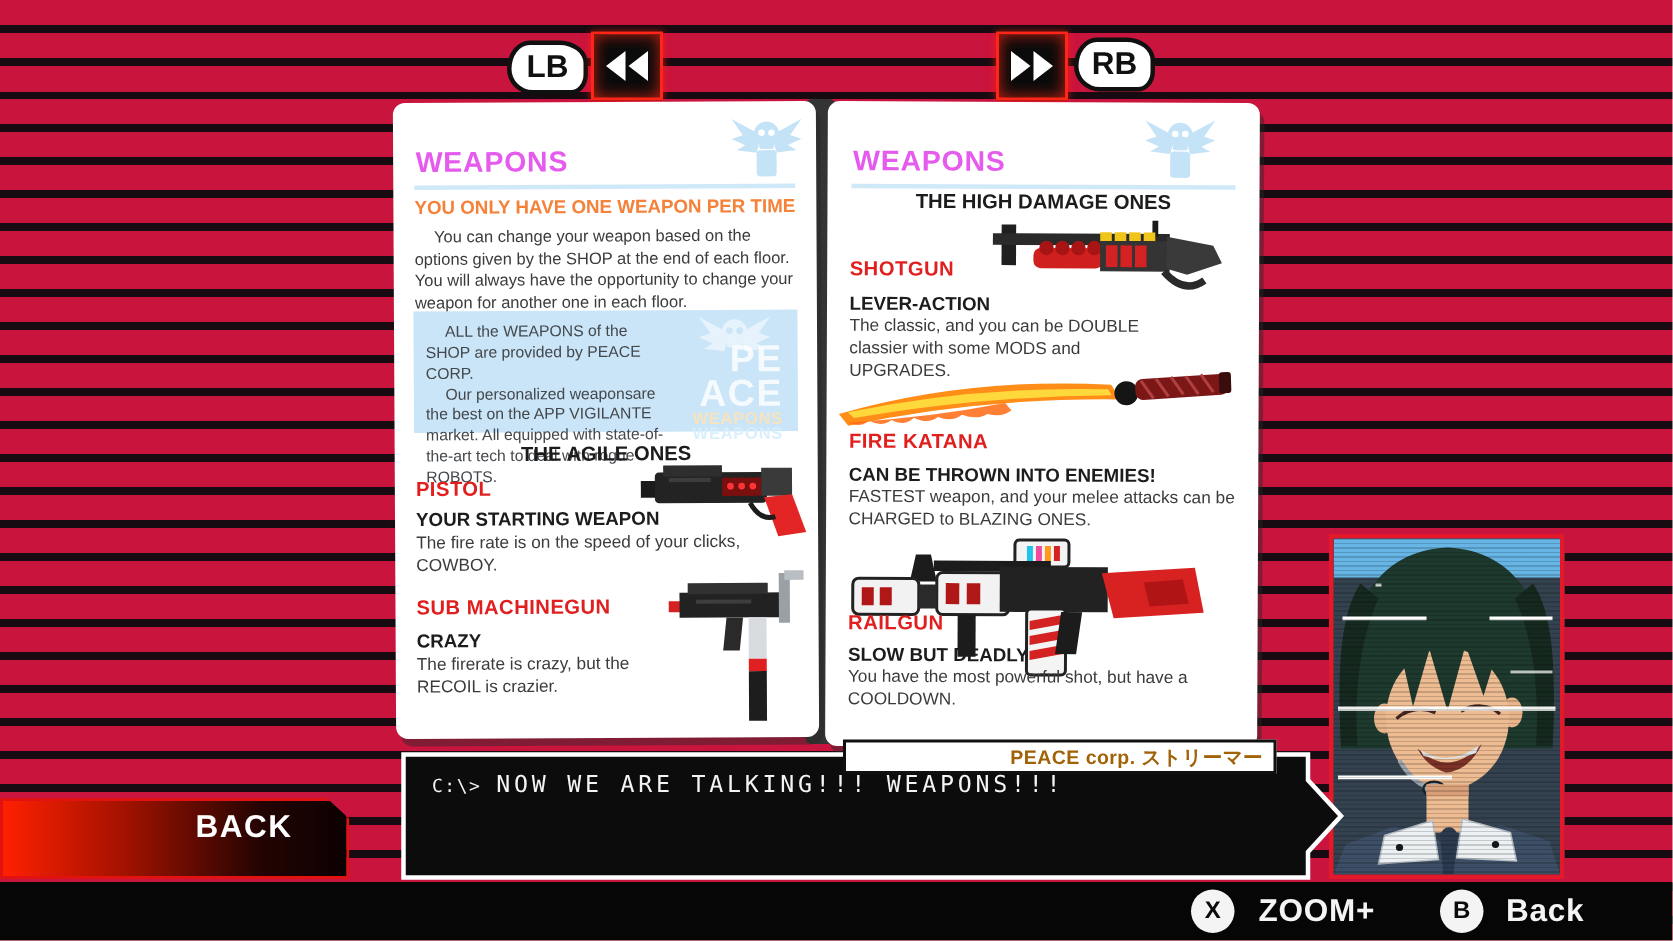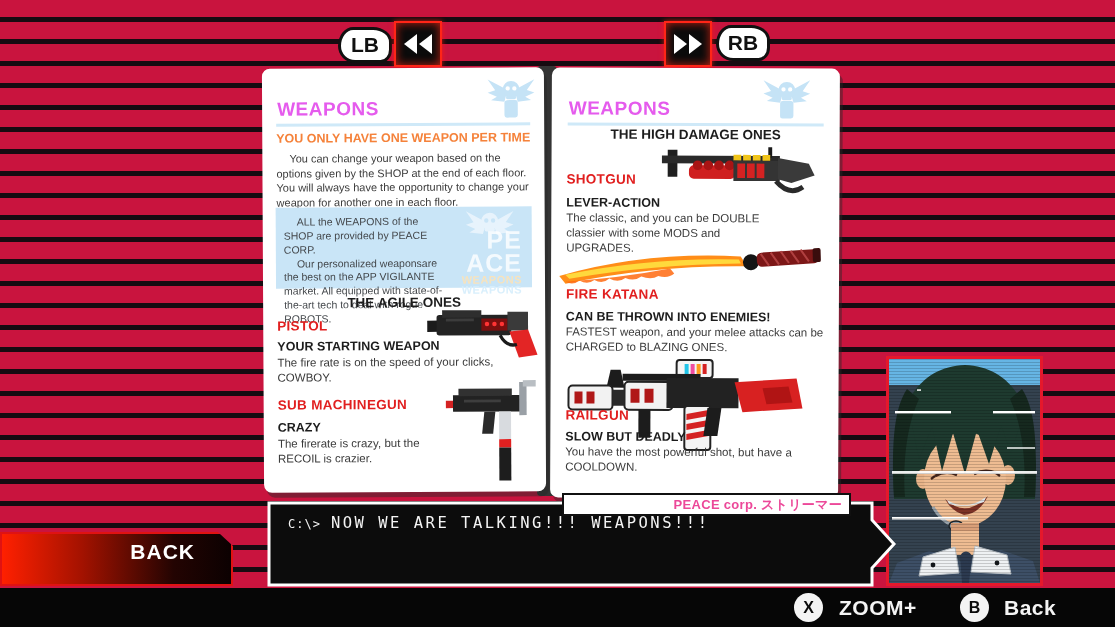--- a/index.html
+++ b/index.html
@@ -39,21 +39,21 @@
   }
   .bluebox .bodytxt{font-size:10.5px;color:#44484c;}
   .wm{position:absolute;text-align:right;color:rgba(255,255,255,.8);font-weight:bold;line-height:.92;}
   .wm .big{font-size:25px;letter-spacing:1px;}
   .wm .small{font-size:11px;letter-spacing:.5px;}
   .wm .warm{color:rgba(255,227,180,.85);}
   .wm .cool{color:rgba(215,238,252,.95);}
   
   .speaker{
     background:#fff;border:2px solid #101010;z-index:6;
-    font-weight:bold;font-size:13px;color:#ec4899;
+    font-weight:bold;font-size:13px;color:#a16207;
     display:flex;align-items:center;justify-content:flex-end;padding-right:7px;
     letter-spacing:.3px;
   }
   .dlg-text{
     font-family:"DejaVu Sans Mono", monospace;font-weight:normal;color:#f4f4f4;
     white-space:nowrap;z-index:5;
   }
   .dlg-prompt{font-size:12px;letter-spacing:1px;margin-right:10px;}
   .dlg-main{font-size:15.5px;letter-spacing:2.5px;}
   

